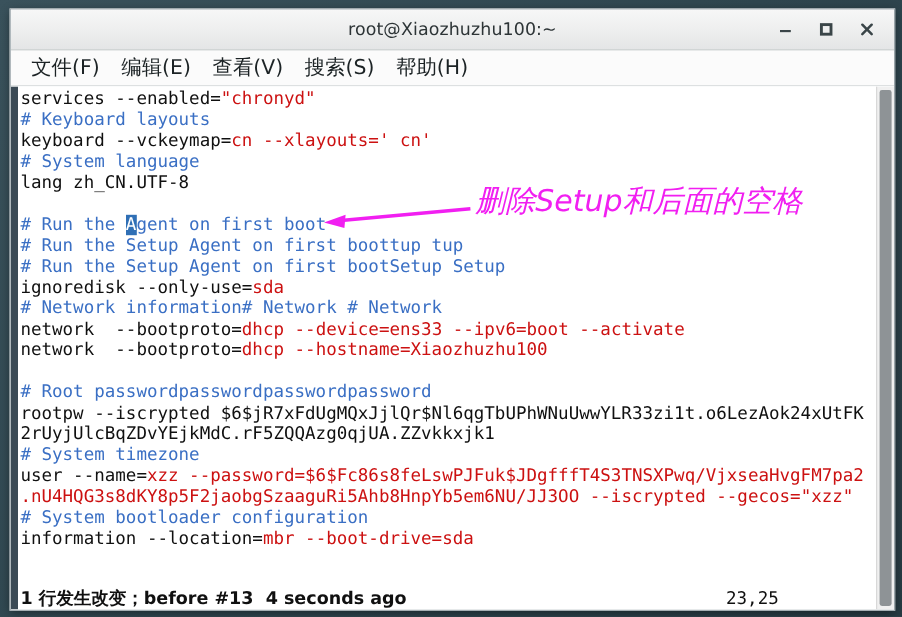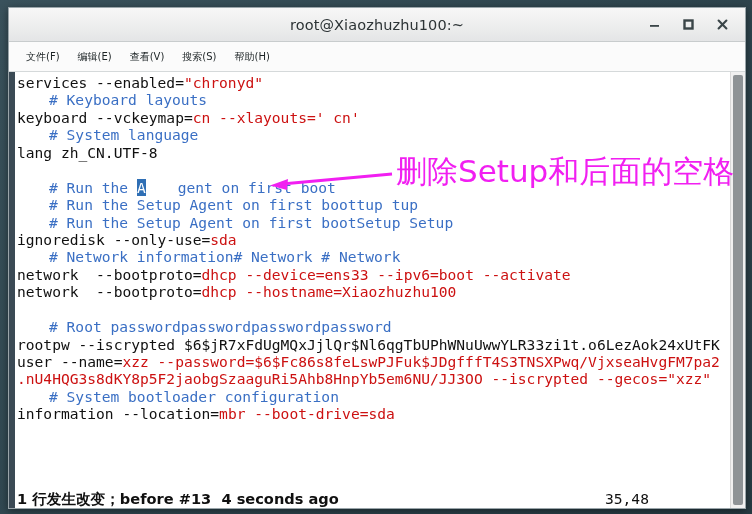--- a/index.html
+++ b/index.html
@@ -63,21 +63,21 @@
   #menubar {
     height: 29px;
     min-height: 29px;
     background: #fbfbfb;
     border-bottom: 1px solid #d5d9da;
     display: flex; align-items: center;
     padding-left: 8px;
     gap: 0px;
   }
   .menuitem {
-    font-size: 10px;
+    font-size: 17px;
     color: #1c2325;
     padding: 3px 9px;
     cursor: default;
     font-family: "DejaVu Sans", sans-serif;
     white-space: nowrap;
   }
   
   #termwrap {
     flex: 1;
     position: relative;
@@ -98,21 +98,21 @@
     padding: 2px 0 0 2px;
   }
   .line {
     font-family: "DejaVu Sans Mono", monospace;
     font-size: 14.6px;
     line-height: 17.45px;
     white-space: pre;
     color: #101010;
     height: 17.45px;
   }
-  .cmt { color: #3a6fc4; margin-left: 32px; }
+  .cmt { color: #3a6fc4; }
   .val { color: #cc1111; }
   .blank { height: 17.45px; }
   .cursor {
     background: #2f6fb5;
     color: #ffffff;
   }
   
   #statusline {
     position: absolute;
     left: 2px; right: 0; bottom: 1px;
@@ -142,24 +142,25 @@
   
   #annotation {
     position: absolute;
     left: 0; top: 0; width: 100%; height: 100%;
     pointer-events: none;
   }
   #anno-text {
     position: absolute;
     left: 396px; top: 151px;
     font-family: "DejaVu Sans", sans-serif;
-    font-size: 31px;
+    font-size: 25px;
     color: #f11ff1;
     white-space: nowrap;
     font-weight: 500;
+    font-style: italic;
   }
   #anno-arrow {
     position: absolute;
     left: 268px; top: 172px;
     width: 125px; height: 22px;
   }
 </style>
 </head>
 <body>
 
@@ -209,26 +210,28 @@
             <div class="line"><span class="cmt"># Run the </span><span class="cursor">A</span><span class="cmt">gent on first boot</span></div>
             <div class="line"><span class="cmt"># Run the Setup Agent on first boottup tup</span></div>
             <div class="line"><span class="cmt"># Run the Setup Agent on first bootSetup Setup</span></div>
             <div class="line"><span>ignoredisk --only-use=</span><span class="val">sda</span></div>
             <div class="line"><span class="cmt"># Network information# Network # Network</span></div>
             <div class="line"><span>network  --bootproto=</span><span class="val">dhcp</span><span class="val"> --device=</span><span class="val">ens33</span><span class="val"> --ipv6=</span><span class="val">boot</span><span class="val"> --activate</span></div>
             <div class="line"><span>network  --bootproto=</span><span class="val">dhcp</span><span class="val"> --hostname=</span><span class="val">Xiaozhuzhu100</span></div>
             <div class="line blank"></div>
             <div class="line"><span class="cmt"># Root passwordpasswordpasswordpassword</span></div>
             <div class="line"><span>rootpw --iscrypted $6$jR7xFdUgMQxJjlQr$Nl6qgTbUPhWNuUwwYLR33zi1t.o6LezAok24xUtFK</span></div>
+            <div class="line"><span>2rUyjUlcBqZDvYEjkMdC.rF5ZQQAzg0qjUA.ZZvkkxjk1</span></div>
+            <div class="line"><span class="cmt"># System timezone</span></div>
             <div class="line"><span>user --name=</span><span class="val">xzz</span><span class="val"> --password=</span><span class="val">$6$Fc86s8feLswPJFuk$JDgfffT4S3TNSXPwq/VjxseaHvgFM7pa2</span></div>
             <div class="line"><span class="val">.nU4HQG3s8dKY8p5F2jaobgSzaaguRi5Ahb8HnpYb5em6NU/JJ3OO</span><span class="val"> --iscrypted</span><span class="val"> --gecos=</span><span class="val">"xzz"</span></div>
             <div class="line"><span class="cmt"># System bootloader configuration</span></div>
             <div class="line"><span>information --location=</span><span class="val">mbr</span><span class="val"> --boot-drive=</span><span class="val">sda</span></div>
           </div>
-        <div id="statusline"><span class="cn">1 行发生改变；before #13  4 seconds ago</span><span style="position: absolute; left: 588px;">35,48</span><span style="position: absolute; left: 718px;">26%</span></div>
+        <div id="statusline"><span class="cn">1 行发生改变；before #13  4 seconds ago</span><span style="position: absolute; left: 588px;">23,25</span><span style="position: absolute; left: 718px;">26%</span></div>
       </div>
       <div id="scrollbar">
         <div id="scrollthumb"></div>
       </div>
     </div>
 
   </div>
 
   <div id="annotation">
     <div id="anno-text">删除Setup和后面的空格</div>

